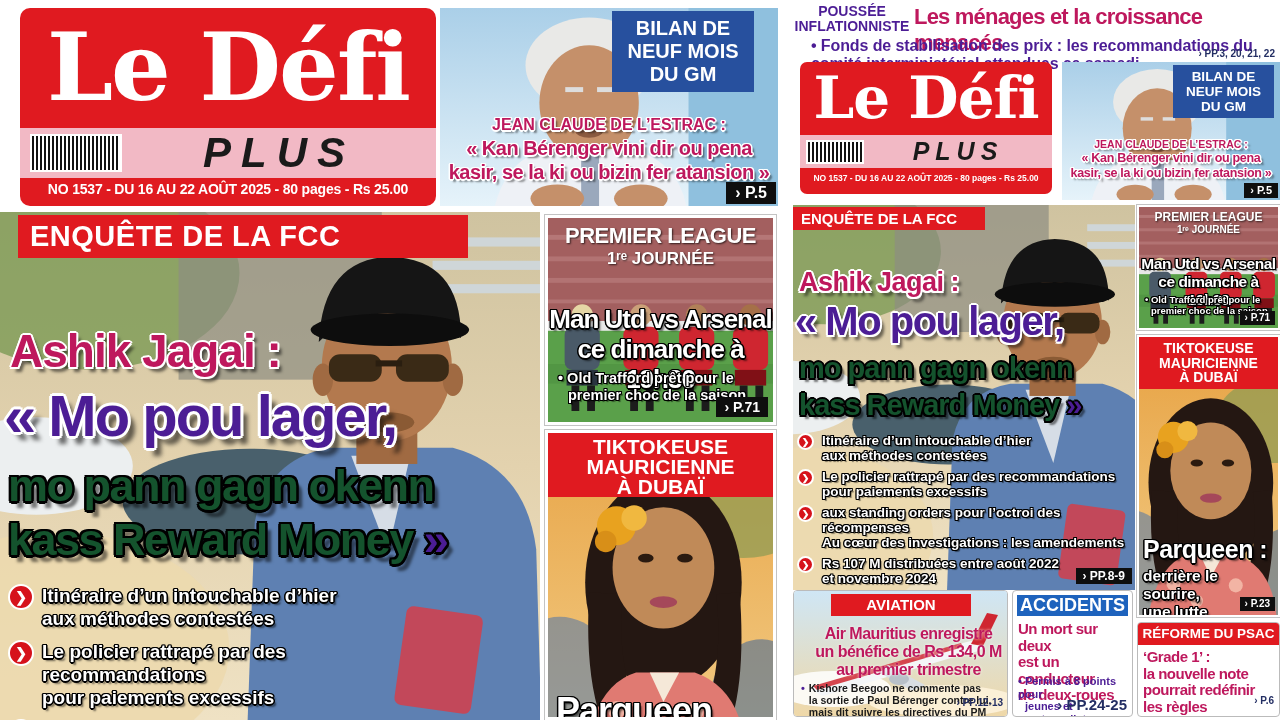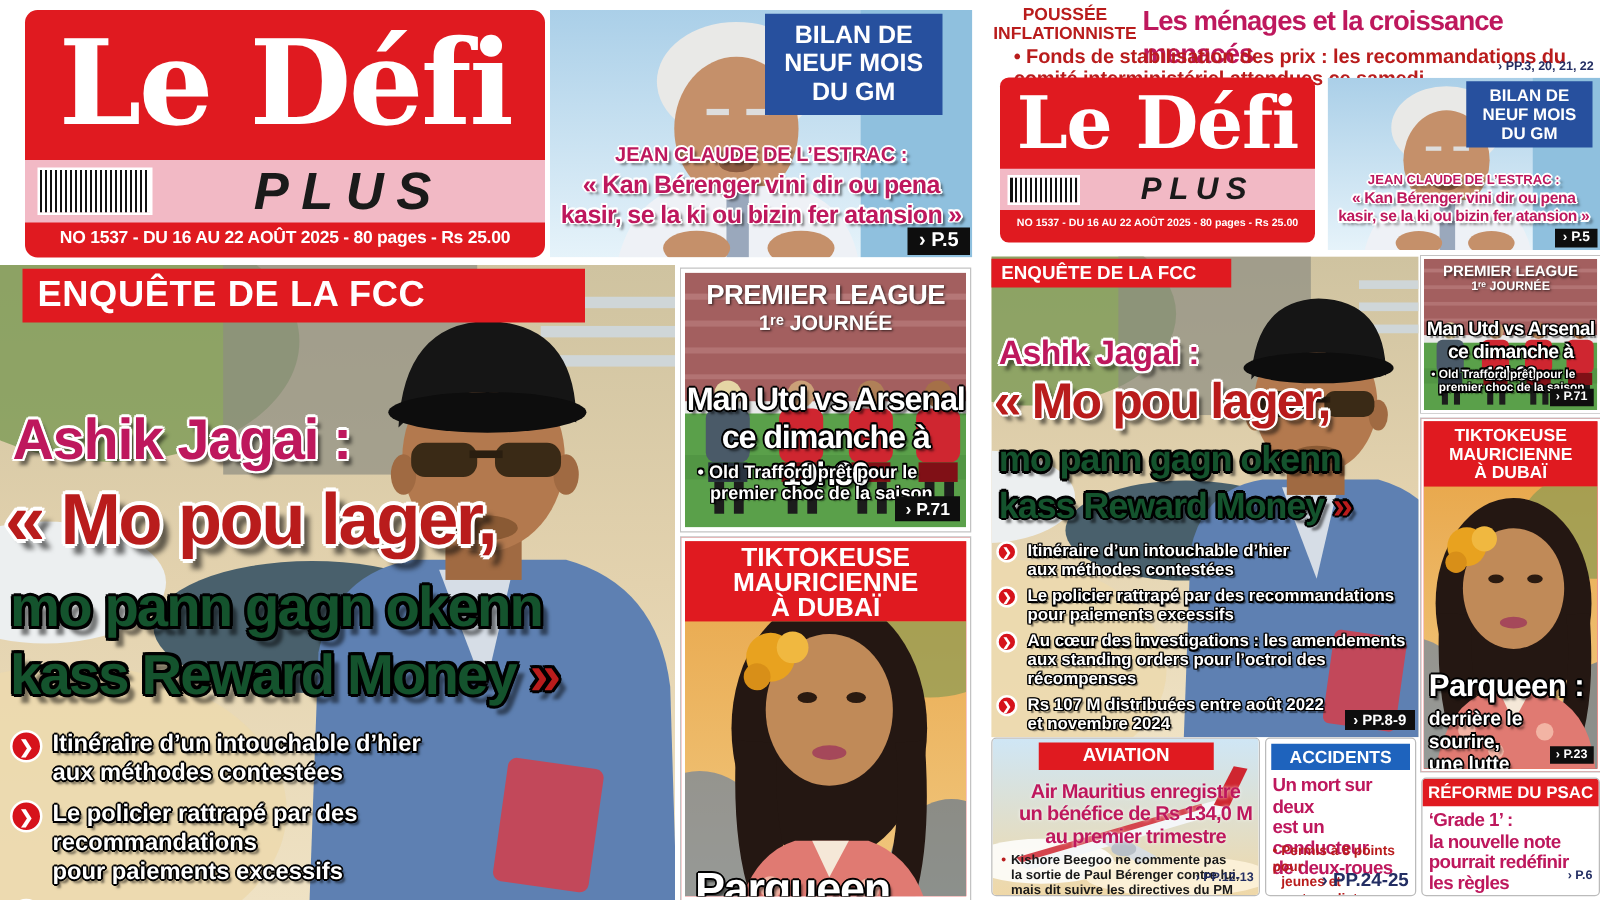--- a/index.html
+++ b/index.html
@@ -14,21 +14,21 @@
   
   .sh-w-lg { text-shadow: 3px 0 #fff,-3px 0 #fff,0 3px #fff,0 -3px #fff,2px 2px #fff,-2px -2px #fff,2px -2px #fff,-2px 2px #fff,7px 8px 4px rgba(10,10,10,.6); }
   .sh-w-md { text-shadow: 2px 0 #fff,-2px 0 #fff,0 2px #fff,0 -2px #fff,1.5px 1.5px #fff,-1.5px -1.5px #fff,1.5px -1.5px #fff,-1.5px 1.5px #fff,4px 5px 3px rgba(10,10,10,.55); }
   .sh-w-sm { text-shadow: 1.5px 0 #fff,-1.5px 0 #fff,0 1.5px #fff,0 -1.5px #fff,1px 1px #fff,-1px -1px #fff,1px -1px #fff,-1px 1px #fff,3px 3px 2px rgba(10,10,10,.5); }
   .sh-b-lg { text-shadow: 2.5px 0 #000,-2.5px 0 #000,0 2.5px #000,0 -2.5px #000,2px 2px #000,-2px -2px #000,2px -2px #000,-2px 2px #000,6px 7px 3px rgba(0,0,0,.5); }
   .sh-b-md { text-shadow: 2px 0 #000,-2px 0 #000,0 2px #000,0 -2px #000,1.5px 1.5px #000,-1.5px -1.5px #000,1.5px -1.5px #000,-1.5px 1.5px #000,4px 4px 2px rgba(0,0,0,.5); }
   .sh-b-sm { text-shadow: 1.5px 0 #000,-1.5px 0 #000,0 1.5px #000,0 -1.5px #000,1px 1px #000,-1px -1px #000,1px -1px #000,-1px 1px #000,2.5px 3px 2px rgba(0,0,0,.55); }
   .sh-b-xs { text-shadow: 1px 0 #000,-1px 0 #000,0 1px #000,0 -1px #000,1px 1px #000,-1px -1px #000,1px -1px #000,-1px 1px #000,2px 2px 1px rgba(0,0,0,.5); }
 
   .w900 { font-weight:900; }
-  .red-t  { color:#b91c1c; }
+  .red-t  { color:#4c1d95; }
   .yel-t  { color:#14532d; }
   .wht-t  { color:#ffffff; }
   .blk-t  { color:#be185d; }
 
   
   .masthead { background:#e01a20; border-radius:10px; overflow:hidden; }
   .mast-title { font-family:"DejaVu Serif", serif; font-weight:bold; color:#fff; text-align:center; letter-spacing:-2px; }
   .plus-strip { position:absolute; left:0; right:0; background:#f2b9c5; display:flex; align-items:center; }
   .plus-word  { font-style:italic; font-weight:900; color:#1a1a1a; }
   .barcode { background:repeating-linear-gradient(90deg,#111 0 2px,#fff 2px 4px); border:2px solid #fff; }
@@ -346,22 +346,22 @@
         <div class="bullet-row" style="margin-bottom:6px;">
           <span class="bullet-ico" style="width:17px;height:17px;font-size:9px;">❯</span>
           <span class="bullet-txt w900 wht-t sh-b-xs" style="font-size:13.5px;line-height:15px;">
             <span>Le policier rattrapé par des recommandations</span>
             <span>pour paiements excessifs</span>
           </span>
         </div>
         <div class="bullet-row" style="margin-bottom:6px;">
           <span class="bullet-ico" style="width:17px;height:17px;font-size:9px;">❯</span>
           <span class="bullet-txt w900 wht-t sh-b-xs" style="font-size:13.5px;line-height:15px;">
+            <span>aux standing orders pour l’octroi des récompenses</span>
             <span>Au cœur des investigations : les amendements</span>
-            <span>aux standing orders pour l’octroi des récompenses</span>
           </span>
         </div>
         <div class="bullet-row">
           <span class="bullet-ico" style="width:17px;height:17px;font-size:9px;">❯</span>
           <span class="bullet-txt w900 wht-t sh-b-xs" style="font-size:13.5px;line-height:15px;">
             <span>Rs 107 M distribuées entre août 2022</span>
             <span>et novembre 2024</span>
           </span>
         </div>
       </div>
@@ -383,21 +383,21 @@
         <span class="w900" style="font-size:10.5px;line-height:12px;color:#1a1a1a;">
           <span style="display:block">Kishore Beegoo ne commente pas</span>
           <span style="display:block">la sortie de Paul Bérenger contre lui,</span>
           <span style="display:block">mais dit suivre les directives du PM</span>
         </span>
       </div>
       <div class="pageref-txt" style="right:4px;bottom:8px;font-size:10px;">› PP.12-13</div>
     </div>
 
     <div class="abs" style="left:222px;top:590px;width:121px;height:127px;background:#fff;border:1px solid #bbb;border-radius:4px;overflow:hidden;">
-      <div class="abs" style="left:4px;right:4px;top:4px;height:21px;line-height:21px;background:#1e63bd;color:#fff;font-weight:900;text-align:center;font-size:14px;">ACCIDENTS</div>
+      <div class="abs" style="left:4px;right:4px;top:4px;height:21px;line-height:21px;background:#1e63bd;color:#fff;font-weight:900;text-align:center;font-size:18px;">ACCIDENTS</div>
       <div class="abs w900 blk-t" style="left:5px;top:30px;font-size:15px;line-height:16.5px;letter-spacing:-0.5px;">
         <span style="display:block">Un mort sur deux</span>
         <span style="display:block">est un conducteur</span>
         <span style="display:block">de deux-roues</span>
       </div>
       <div class="abs w900 red-t" style="left:5px;top:84px;font-size:11px;line-height:12.5px;">
         <span style="display:block">• Permis à 8 points pour</span>
         <span style="display:block;padding-left:7px;">jeunes et motocyclistes</span>
       </div>
       <div class="pageref-txt" style="right:5px;bottom:4px;font-size:15px;">› PP.24-25</div>

